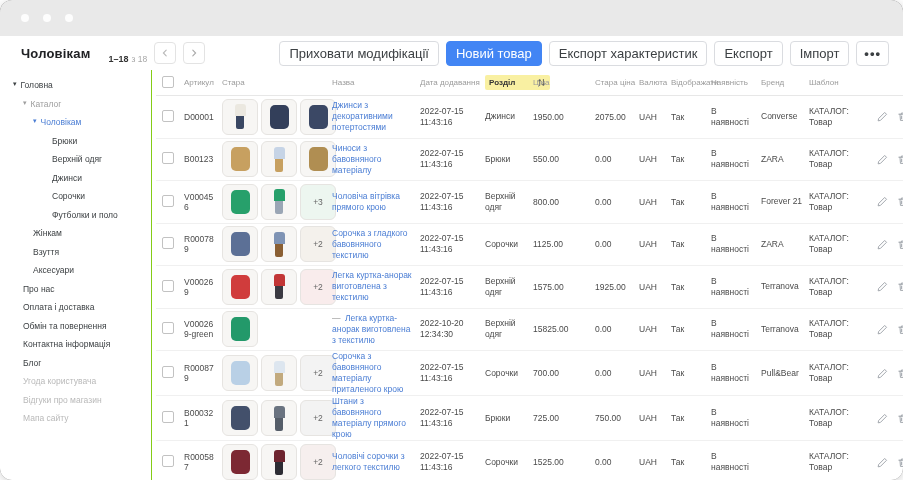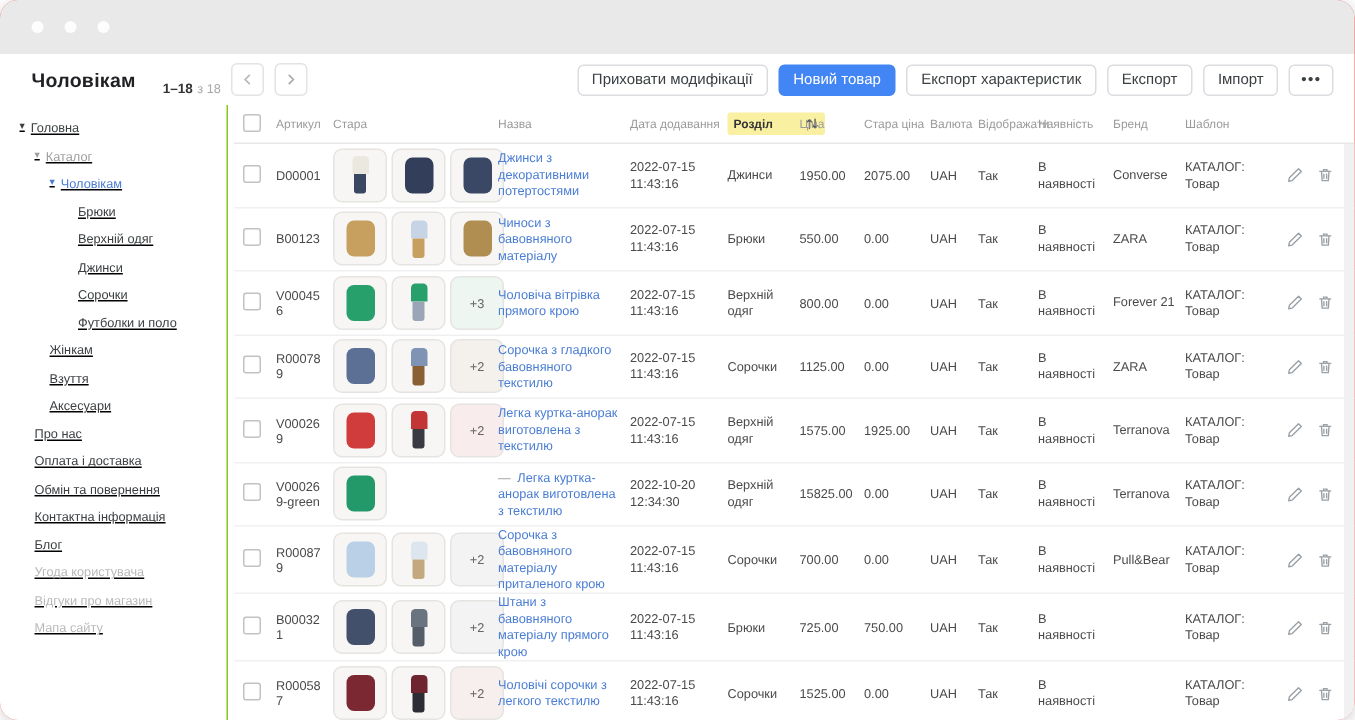--- a/index.html
+++ b/index.html
@@ -1,60 +1,60 @@
 <!DOCTYPE html>
 <html><head>
 <meta charset="utf-8">
 <style>
   html,body{margin:0;padding:0;background:#fff;width:903px;height:480px;overflow:hidden;
     font-family:"Liberation Sans", sans-serif;}
-  .window{position:absolute;inset:0;border-radius:12px;overflow:hidden;background:#ef4444;
+  .window{position:absolute;inset:0;border-radius:12px;overflow:hidden;background:#737373;
     box-shadow:0 2px 10px rgba(0,0,0,.18);}
   
   .titlebar{height:36px;background:#e9e9e9;display:flex;align-items:center;padding-left:21px;}
   .dot{width:8px;height:8px;border-radius:50%;background:#fdfdfd;margin-right:14px;}
   
   .topbar{height:34px;display:flex;align-items:center;padding:0 14px 0 21px;background:#fff;}
   .page-title{font-size:13px;font-weight:bold;color:#202124;letter-spacing:.2px;}
   .pagination{display:flex;align-items:flex-end;margin-left:18px;}
   .pg-range{font-size:9px;font-weight:bold;color:#333;}
   .pg-of{font-size:8.5px;color:#a8a8a8;margin-left:3px;}
   .pg-btn{width:20px;height:20px;margin-left:7px;border:1px solid #e3e3e3;border-radius:4px;
     background:#fff;display:flex;align-items:center;justify-content:center;color:#b8b8b8;
     font-size:10px;line-height:1;cursor:pointer;}
   .actions{margin-left:auto;display:flex;gap:7px;align-items:center;}
-  .btn{border:1px solid #dadce0;background:#fff;color:#3c4043;font-size:10px;
+  .btn{border:1px solid #dadce0;background:#fff;color:#3c4043;font-size:13px;
     padding:4px 9px;border-radius:4px;white-space:nowrap;cursor:pointer;
     font-family:"Liberation Sans", sans-serif;}
   .btn.primary{background:#4285f4;border-color:#4285f4;color:#fff;}
   .btn.dots{letter-spacing:1px;font-weight:bold;padding:4px 7px;}
   
   .content{display:flex;height:410px;background:#fff;}
-  .sidebar{width:151px;flex:none;padding-top:6px;font-size:8.5px;overflow:hidden;text-decoration:underline;}
+  .sidebar{width:151px;flex:none;padding-top:6px;font-size:8.5px;overflow:hidden;}
   .tree-item{height:18.5px;display:flex;align-items:center;color:#3c4043;white-space:nowrap;cursor:pointer;}
   .tree-item.dim{color:#9e9e9e;}
   .tree-item.disabled{color:#b9b9b9;}
   .tree-item.active{color:#4a7dd4;}
   .tree-arrow{font-size:7px;margin-right:4px;position:relative;top:-1px;}
   .lvl0{padding-left:13px;}.lvl1{padding-left:23px;}.lvl2{padding-left:33px;}.lvl3{padding-left:52px;}
   
   .main{flex:1;position:relative;padding-left:4px;border-left:1px solid #84cc16;}
   .scroll-track{position:absolute;right:0;top:26px;bottom:0;width:7px;background:#f1f1f1;}
   .thead{display:flex;align-items:center;height:25px;border-bottom:1px solid #e7e7e7;
     color:#9b9b9b;font-size:8px;}
   .th{white-space:nowrap;overflow:visible;}
   .row{display:flex;align-items:center;min-height:41.5px;border-bottom:1px solid #f0f0f0;font-size:8.5px;color:#4a4a4a;}
   .td{box-sizing:border-box;}
   .c0{width:28px;padding-left:6px;flex:none;box-sizing:border-box;}
   .c1{width:38px;flex:none;word-break:break-all;padding-right:4px;box-sizing:border-box;}
   .c2{width:110px;flex:none;}
   .c3{width:88px;flex:none;padding-right:8px;box-sizing:border-box;}
   .c4{width:65px;flex:none;}
   .c5{width:48px;flex:none;padding-right:4px;box-sizing:border-box;}
-  .c6{width:43px;flex:none;}
+  .c6{width:62px;flex:none;}
   .c7{width:44px;flex:none;}
   .c8{width:32px;flex:none;}
   .c9{width:40px;flex:none;}
   .c10{width:50px;flex:none;padding-right:4px;box-sizing:border-box;}
   .c11{width:48px;flex:none;padding-right:4px;box-sizing:border-box;}
   .c12{width:58px;flex:none;}
   .c13{width:44px;flex:none;display:flex;gap:9px;align-items:center;padding-left:10px;box-sizing:border-box;}
   .checkbox{width:10px;height:10px;border:1px solid #c2c2c2;border-radius:2px;background:#fff;cursor:pointer;}
   .hl{background:#f9f0a2;border-radius:2px;padding:3px 4px;display:inline-flex;align-items:center;gap:22px;
     color:#333;font-weight:bold;cursor:pointer;}

